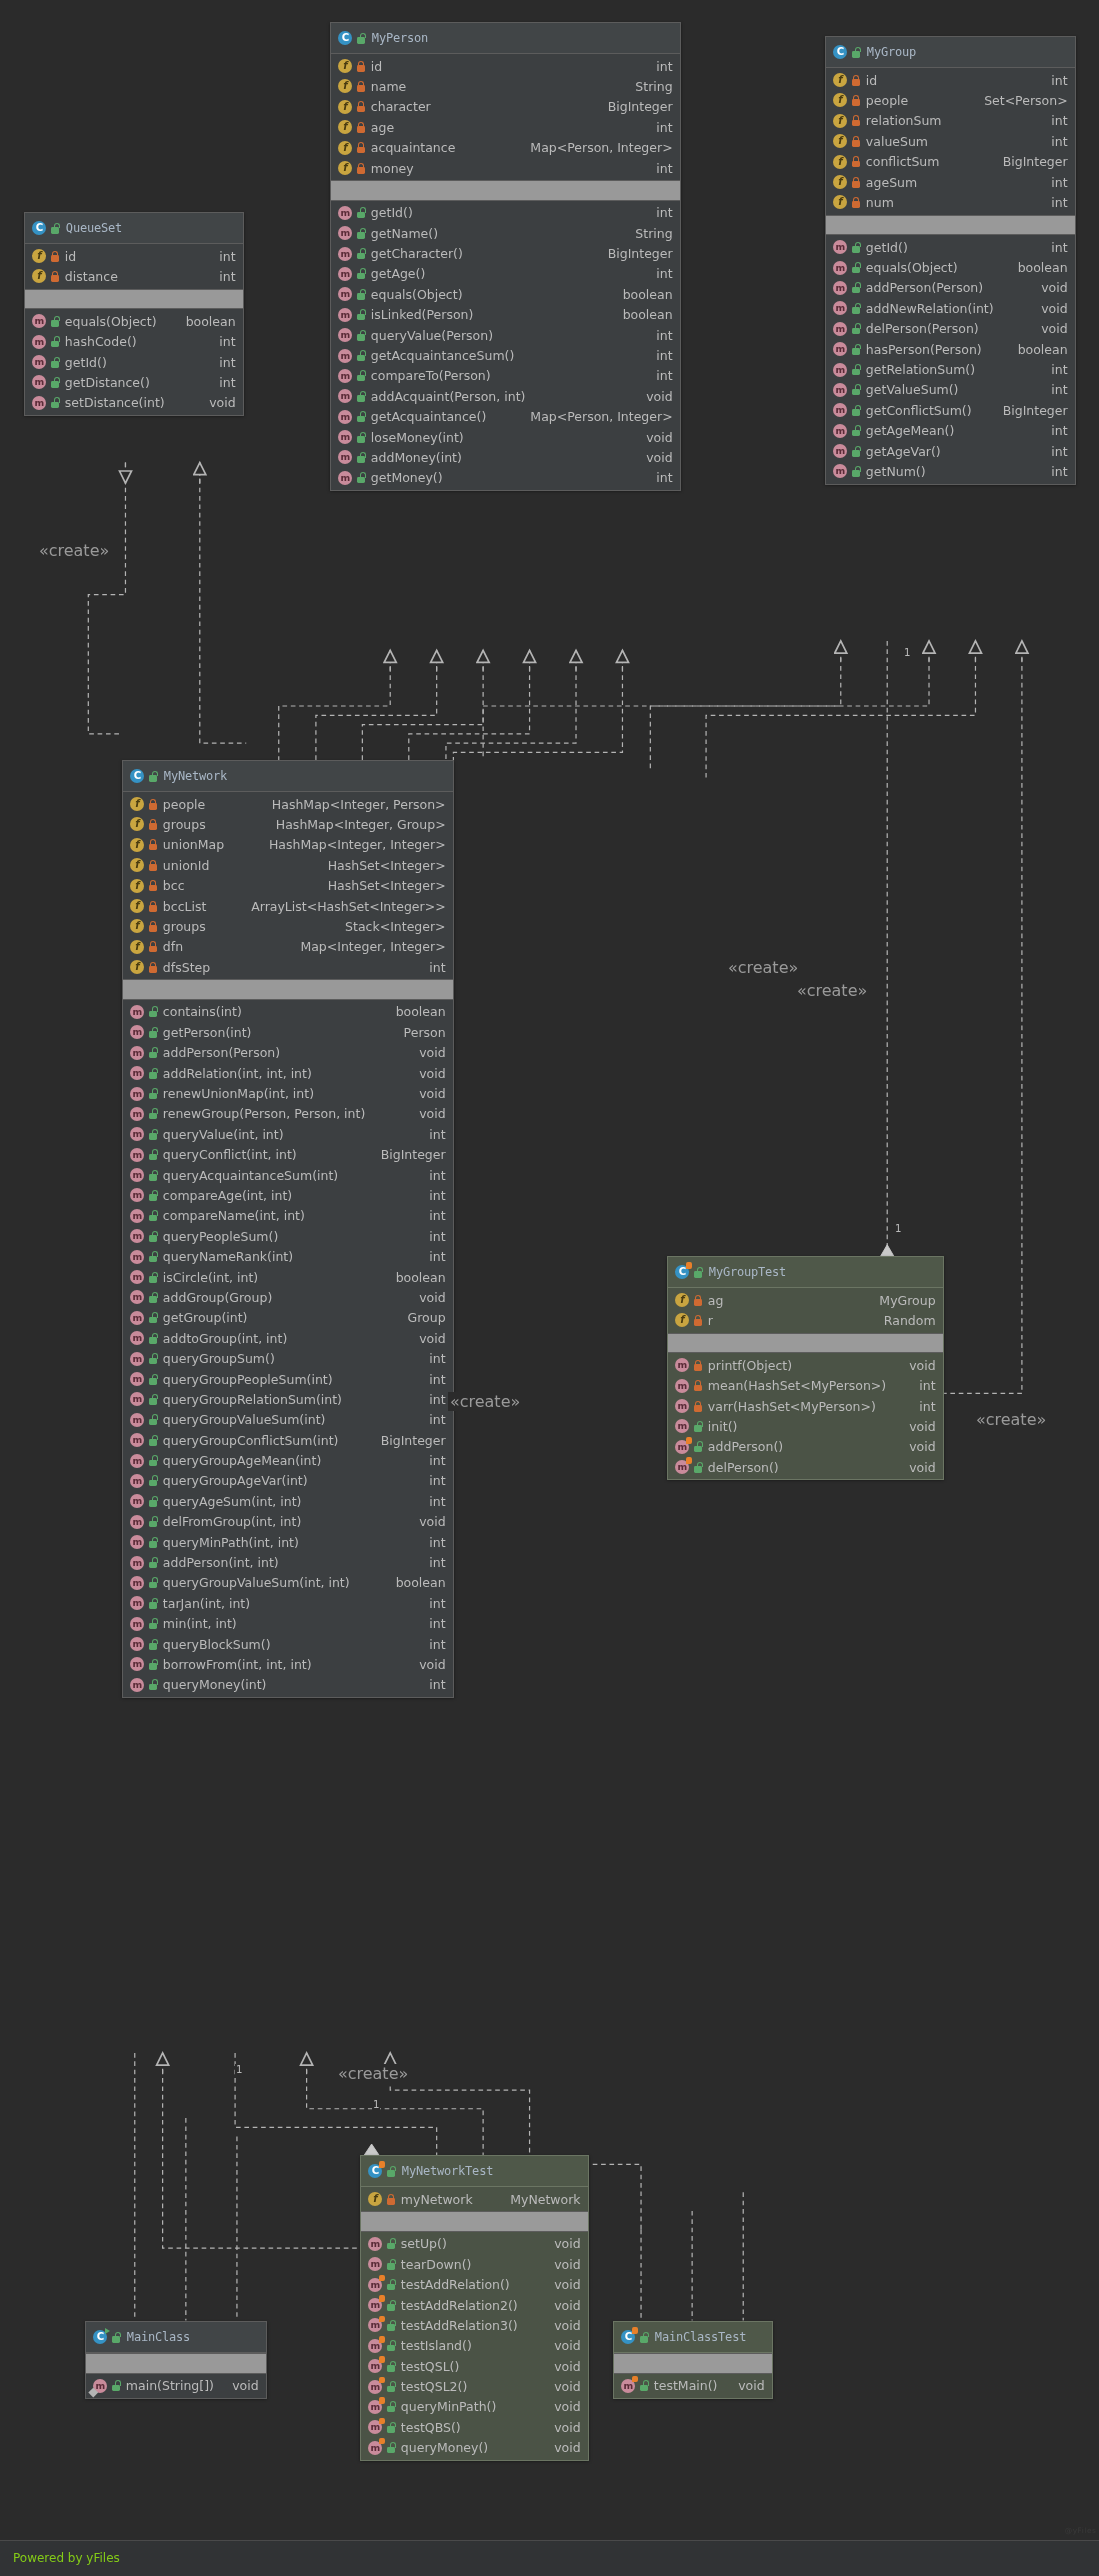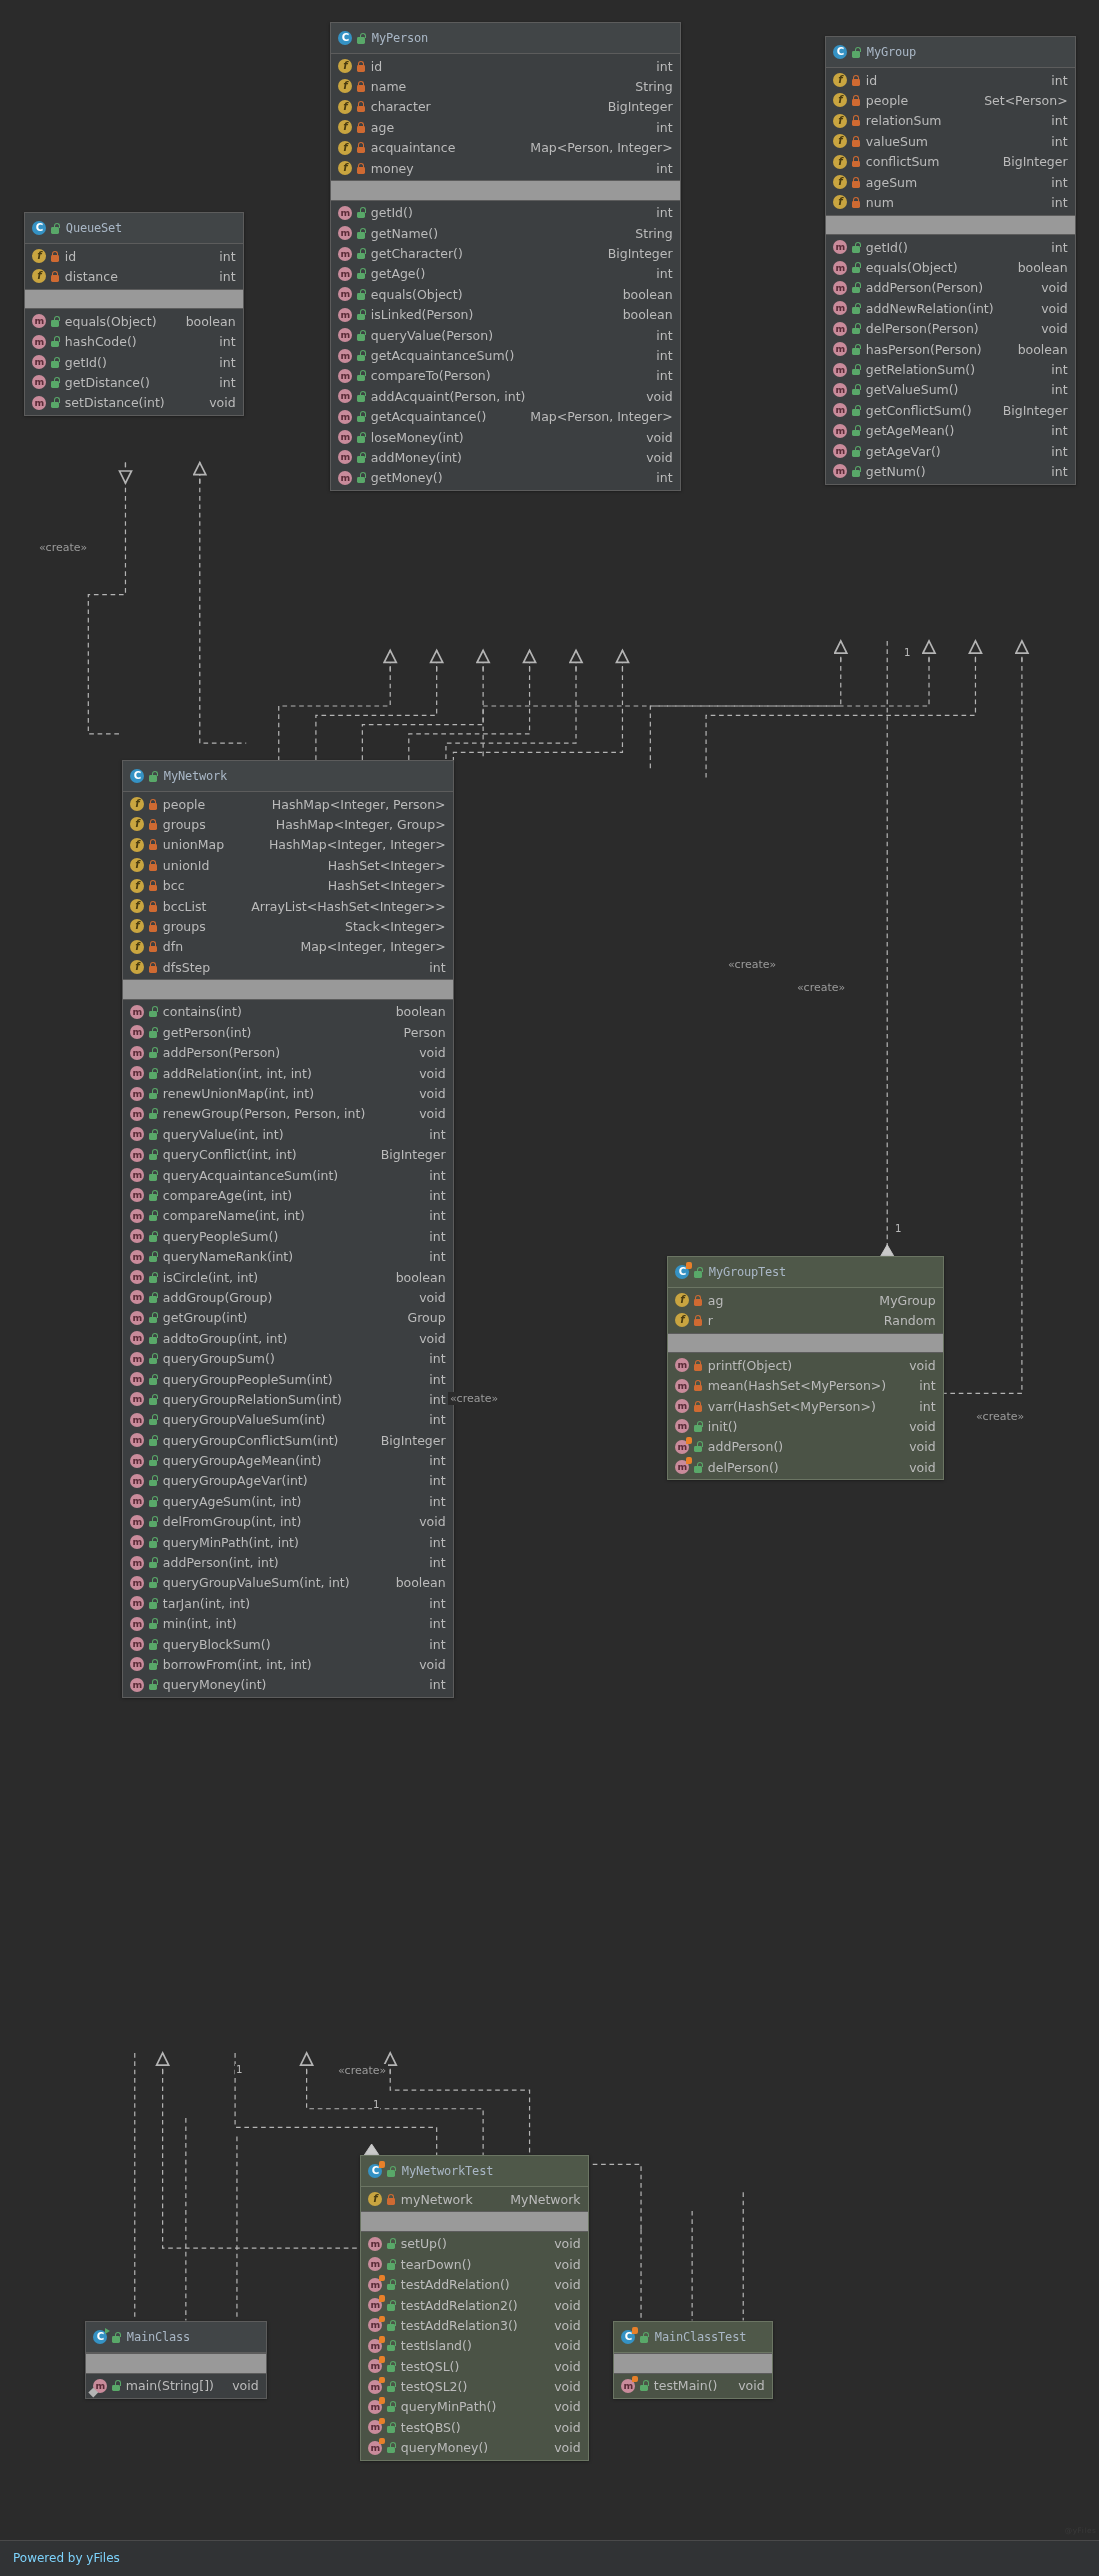--- a/index.html
+++ b/index.html
@@ -178,21 +178,21 @@
   
   .lock.open .body { background: #59a869; }
   .lock.open .shackle {
     left: 3.7px; top: 0;
     border-color: #59a869;
   }
 
   
   .crlabel {
     position: absolute;
-    font-size: 11px;
+    font-size: 16px;
     color: #9a9a9a;
     background: #2b2b2b;
     padding: 0 1.9px;
     white-space: nowrap;
   }
   .multlabel {
     position: absolute;
     font-size: 10.2px;
     color: #bbbbbb;
     background: #2b2b2b;
@@ -205,21 +205,21 @@
     left: 0; bottom: 0;
     width: 1100px;
     height: 35px;
     background: #313335;
     border-top: 0.9px solid #4a4a4a;
   }
   #footer .ftext {
     position: absolute;
     left: 13px; top: 10.2px;
     font-size: 12px;
-    color: #7dd3fc;
+    color: #84cc16;
   }
   #watermark {
     position: absolute;
     right: 3.7px;
     bottom: 41px;
     font-size: 7.4px;
     color: #3a3a3a;
     letter-spacing: 0.5px;
   }
 </style>

